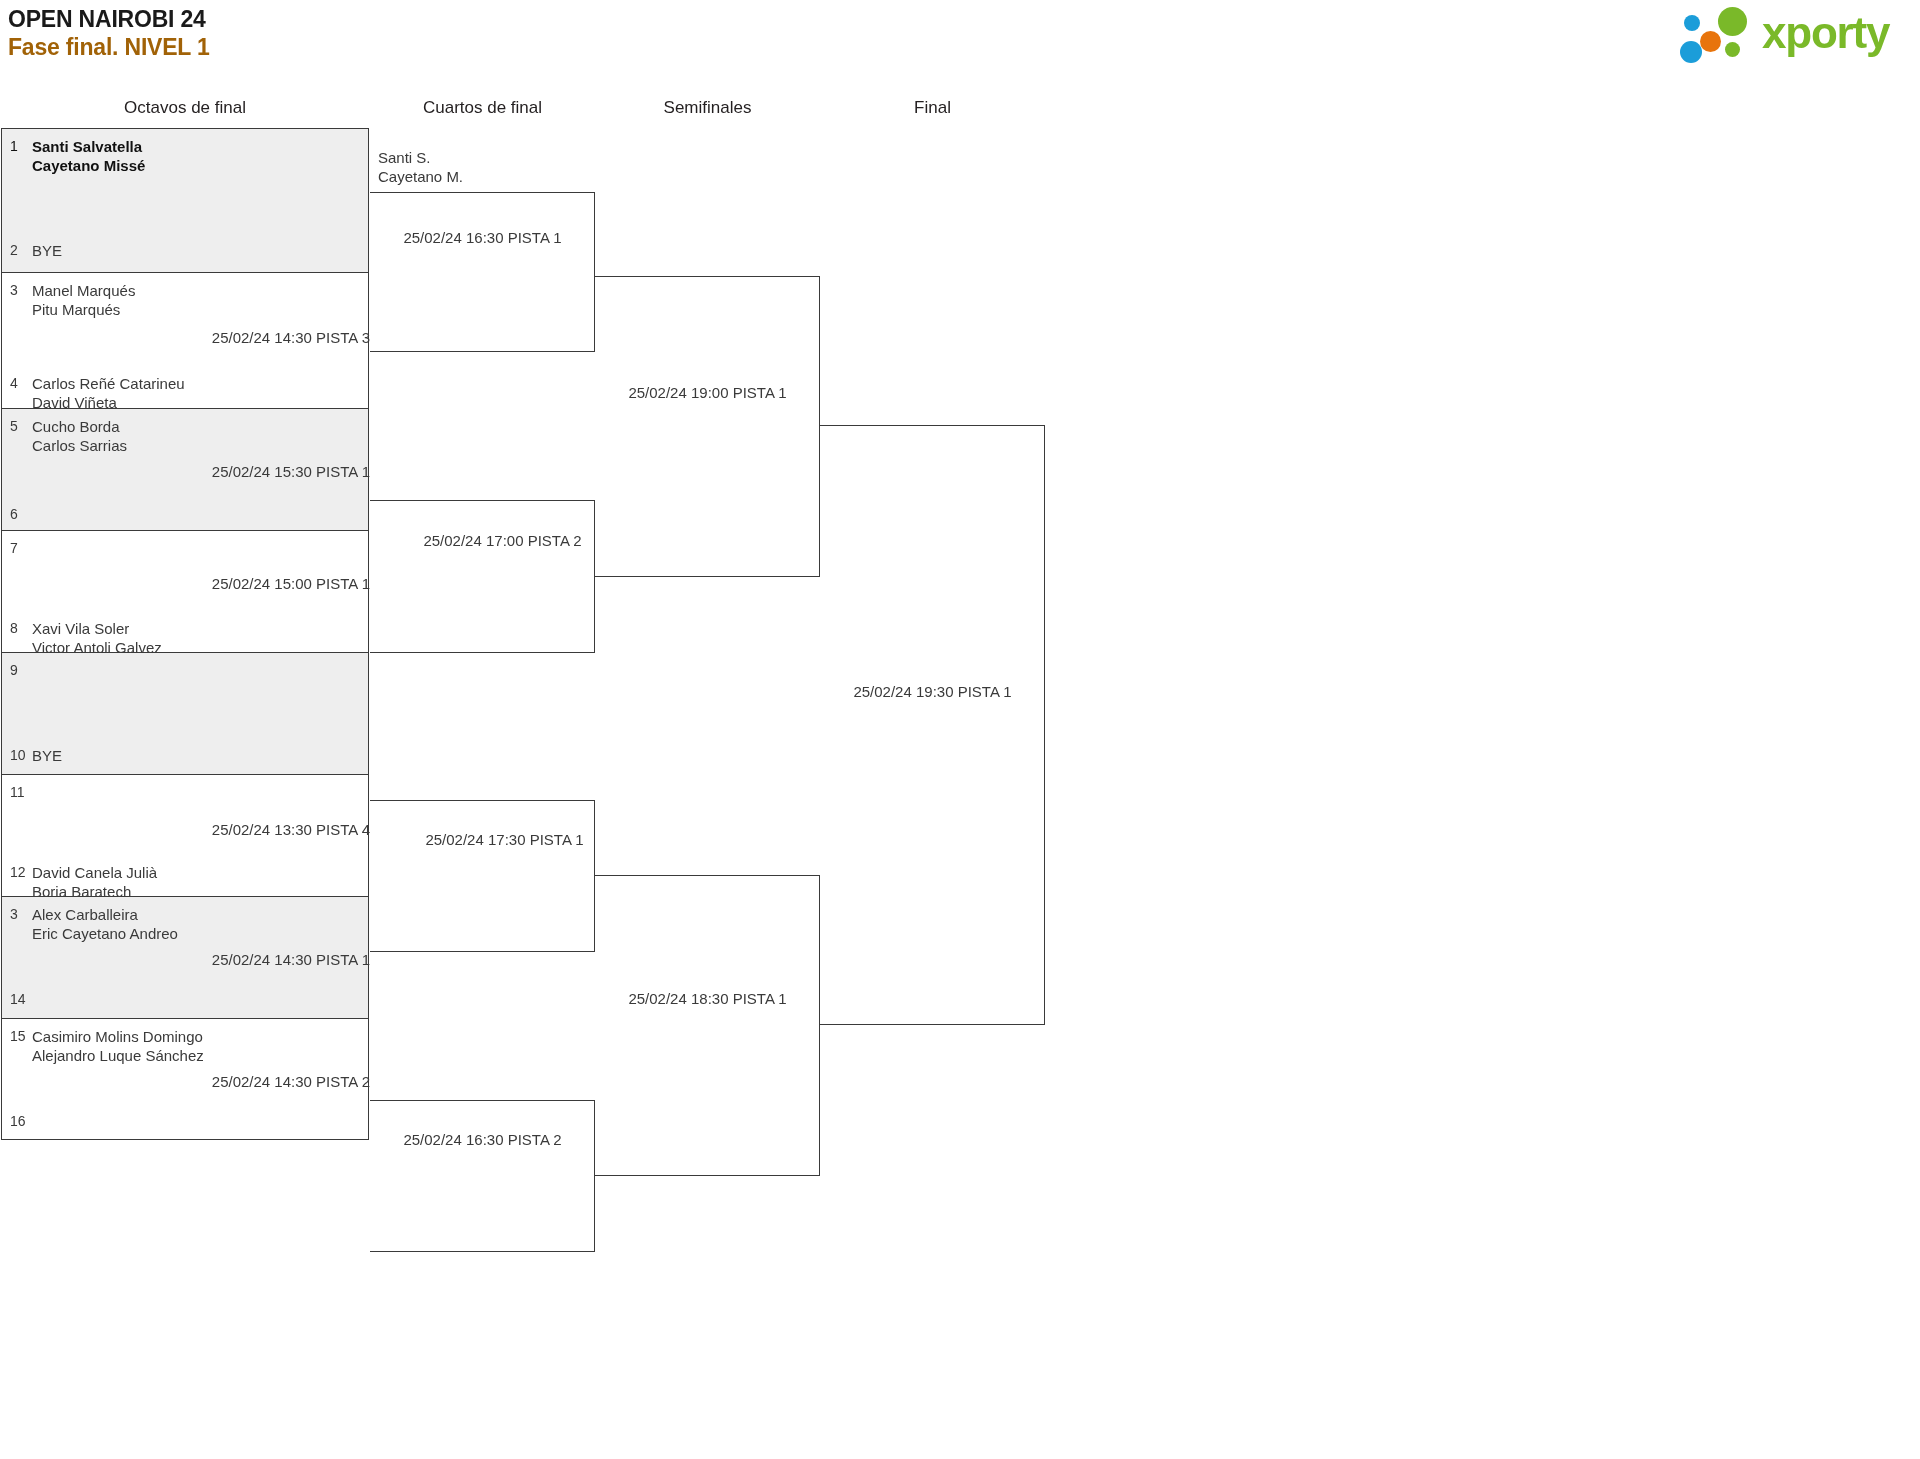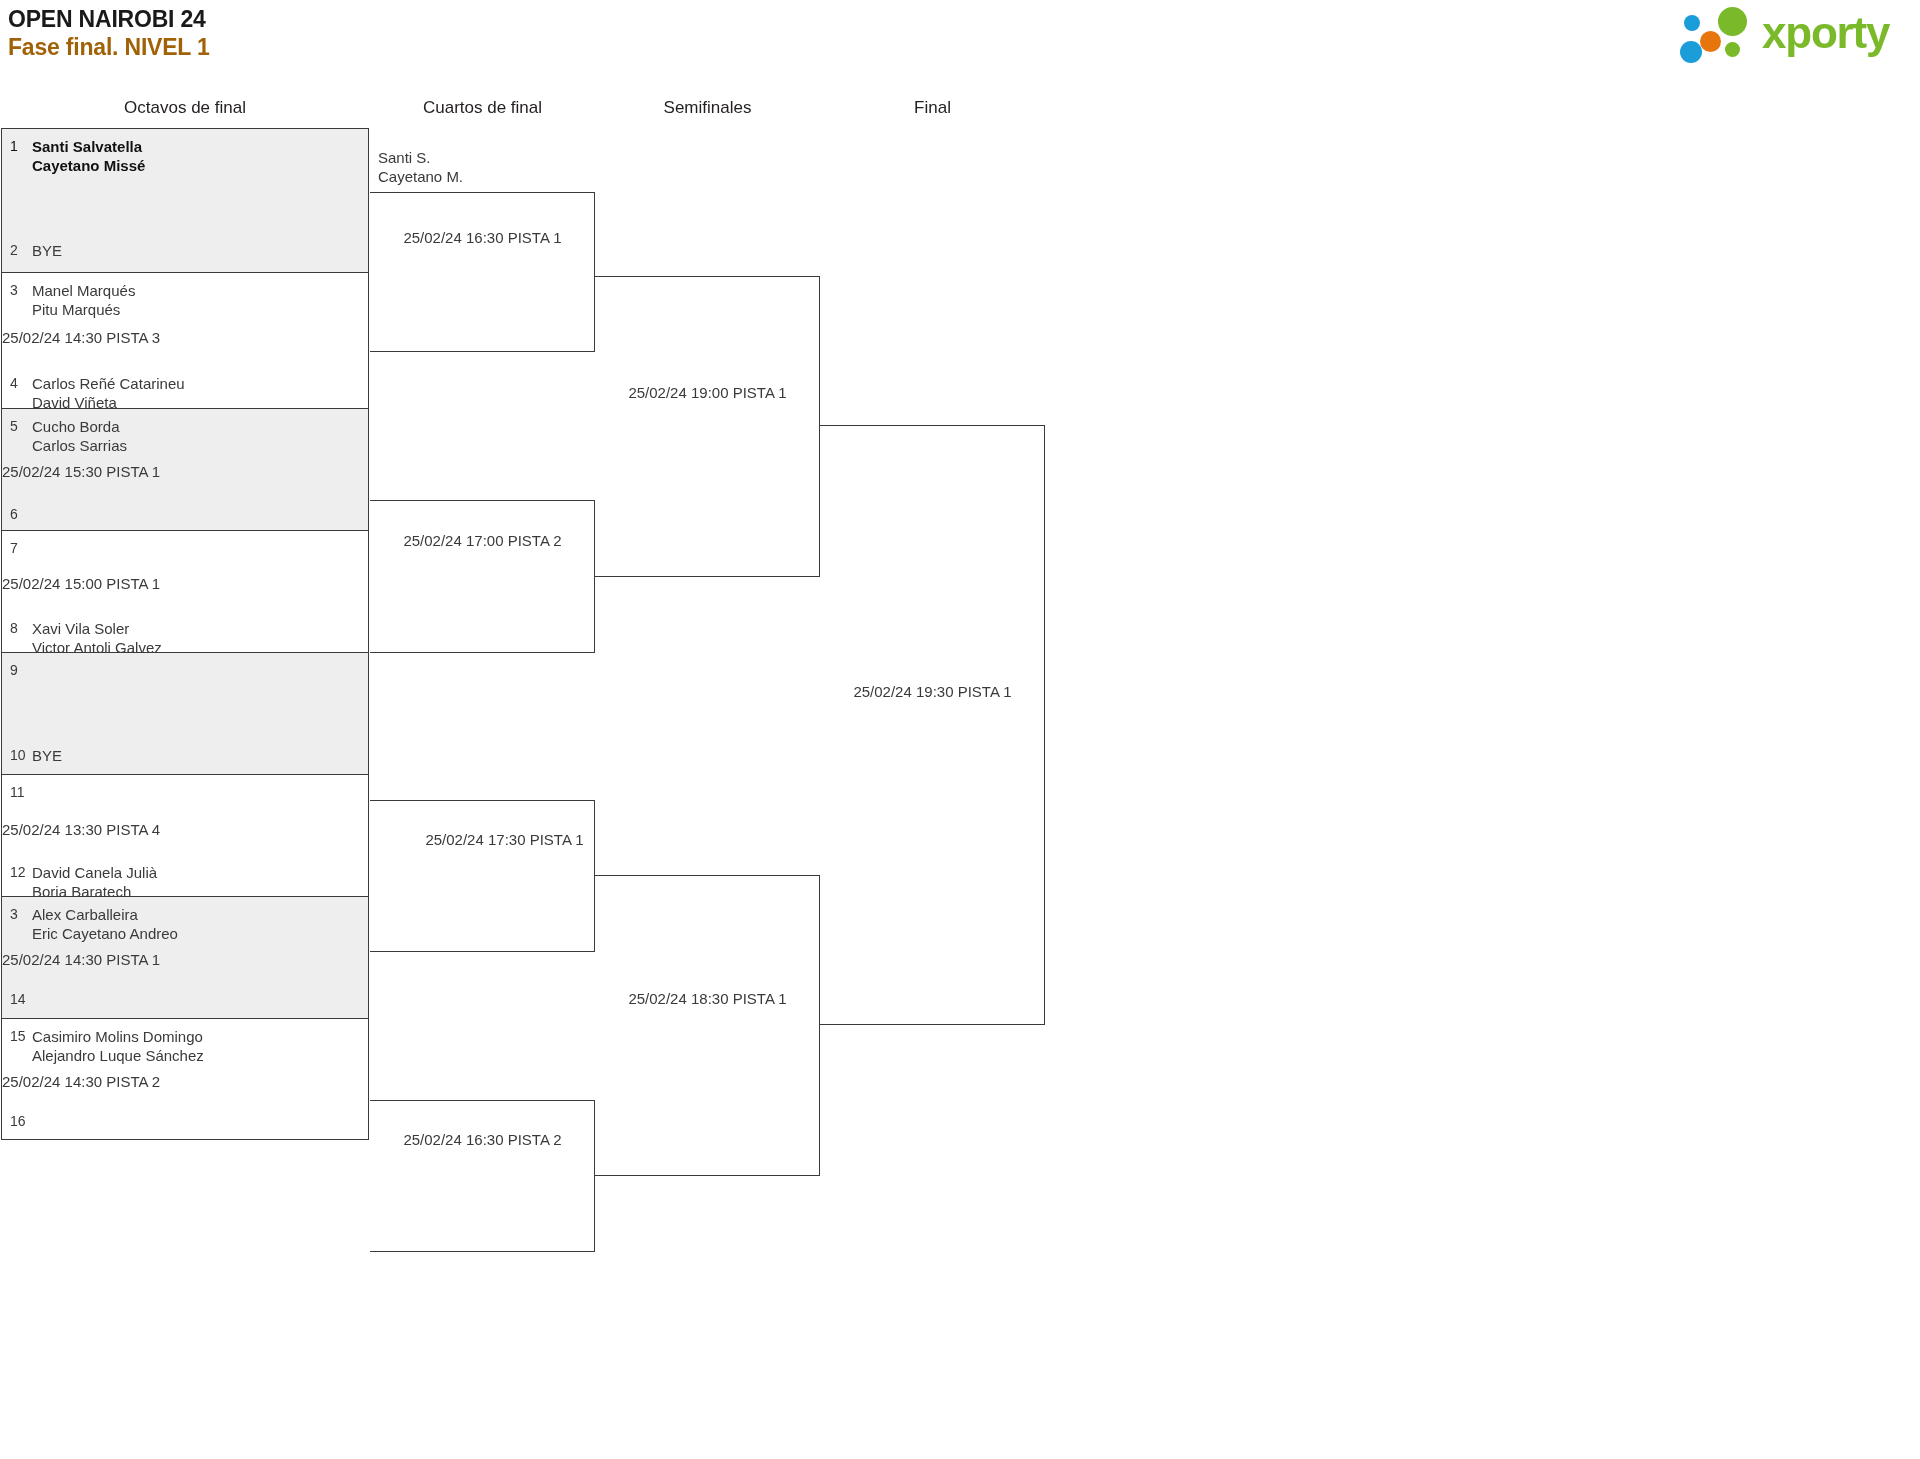--- a/index.html
+++ b/index.html
@@ -130,21 +130,21 @@
     line-height: 19px;
     white-space: pre-line;
   }
   .seed-row.winner .seed-names { font-weight: 700; color: #111111; }
   .seed-row.winner .seed-num { color: #111111; }
 
   .match-time {
     position: absolute;
     left: 0;
     width: 368px;
-    text-align: left;
+    text-align: right;
     font-size: 15px;
     color: #3a3a3a;
     line-height: 19px;
   }
 
   
   .conn-box {
     position: absolute;
     box-sizing: border-box;
     border: 1px solid #3a3a3a;
@@ -295,21 +295,21 @@
       </div>
     </div>
 
     <div class="conn-box" style="left:370px;top:192px;width:225px;height:160px;"></div>
     <div class="adv-names" style="left:378px;top:148px;">Santi S.
 Cayetano M.</div>
     <div class="conn-label" style="left:370px;top:228px;width:225px;">25/02/24 16:30 PISTA 1</div>
 
     <div class="conn-box" style="left:370px;top:500px;width:225px;height:153px;"></div>
     <div class="adv-names" style="left:378px;top:458px;"></div>
-    <div class="conn-label" style="left:370px;top:531px;width:225px;">25/02/24 17:00 PISTA 2</div>
+    <div class="conn-label" style="left:370px;top:531px;width:225px;padding-left:20px;">25/02/24 17:00 PISTA 2</div>
 
     <div class="conn-box" style="left:370px;top:800px;width:225px;height:152px;"></div>
     <div class="adv-names" style="left:378px;top:758px;"></div>
     <div class="conn-label" style="left:370px;top:830px;width:269px;">25/02/24 17:30 PISTA 1</div>
 
     <div class="conn-box" style="left:370px;top:1100px;width:225px;height:152px;"></div>
     <div class="adv-names" style="left:378px;top:1058px;"></div>
     <div class="conn-label" style="left:370px;top:1130px;width:225px;">25/02/24 16:30 PISTA 2</div>
 
     <div class="conn-box" style="left:595px;top:276px;width:225px;height:301px;"></div>

